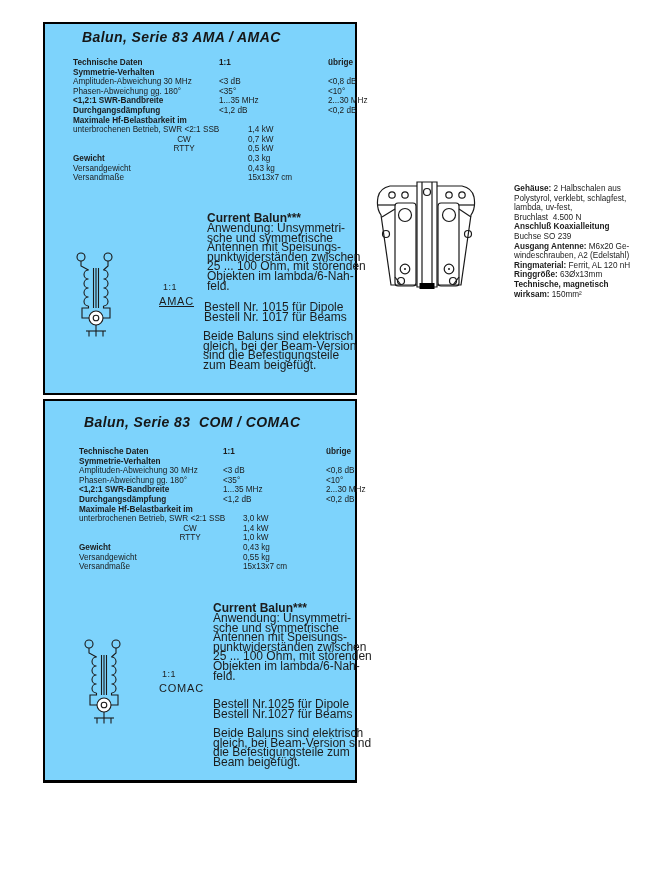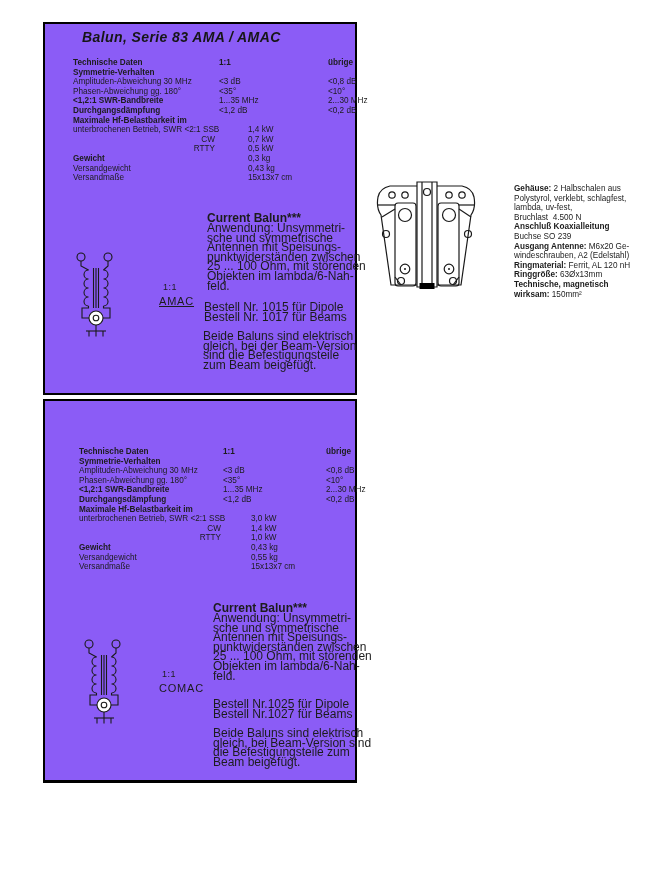--- a/index.html
+++ b/index.html
@@ -2,43 +2,43 @@
 <html><head>
 <meta charset="utf-8">
 <style>
   html,body{margin:0;padding:0;}
   body{
     width:657px;height:870px;position:relative;overflow:hidden;
     background:#ffffff;color:#131313;
     font-family:"Liberation Sans", sans-serif;
     -webkit-font-smoothing:antialiased;
   }
-  .box{position:absolute;left:43px;width:310px;border:2px solid #000;background:#8b5cf6;}
+  .box{position:absolute;left:43px;width:310px;border:2px solid #000;background:#7dd3fc;}
   #box1{top:22px;height:369px;}
   #box2{top:399px;height:379px;border-bottom-width:3px;}
   .title{
     position:absolute;font-size:14px;font-weight:bold;font-style:italic;
     letter-spacing:.4px;white-space:pre;color:#161616;
   }
   #box1 .title{left:37px;top:5px;}
   #box2 .title{left:39px;top:13px;}
 
   .tbl{position:absolute;font-size:8.2px;line-height:9.6px;color:#1c1c1c;}
   #box1 .tbl{left:28px;top:34px;width:268px;}
   #box2 .tbl{left:34px;top:46px;width:268px;}
   .trow{position:relative;height:9.6px;}
   .trow span{position:absolute;top:0;white-space:pre;}
   .c1{left:0;}
   .c2{left:146px;}
   .c3{left:208px;padding-left:47px;}
   .ckw{left:175px;}
-  .crl{left:80px;width:62px;text-align:right;}
+  .crl{left:80px;width:62px;text-align:center;}
   #box2 .c2{left:144px;}
   #box2 .c3{left:200px;}
-  #box2 .ckw{left:172px;}
+  #box2 .ckw{left:164px;}
   .b{font-weight:bold;}
 
   .para{position:absolute;font-size:12px;line-height:9.6px;color:#1c1c1c;}
   .para div{white-space:pre;}
   #box1 .cbh{left:162px;top:190px;font-weight:bold;}
   #box1 .cba{left:162px;top:200px;}
   #box1 .cbo{left:159px;top:279px;}
   #box1 .cbn{left:158px;top:308px;}
   #box2 .cbh{left:168px;top:203px;font-weight:bold;}
   #box2 .cba{left:168px;top:213px;}
@@ -166,20 +166,21 @@
   </div>
   <div class="para cbn">
     <div>Beide Baluns sind elektrisch</div>
     <div>gleich, bei der Beam-Version</div>
     <div>sind die Befestigungsteile</div>
     <div>zum Beam beigefügt.</div>
   </div>
 </div>
 
 <div class="box" id="box2">
+  <div class="title">Balun, Serie 83  COM / COMAC</div>
 
   <div class="tbl">
     <div class="trow">
       <span class="c1 b">Technische Daten</span>
       <span class="c2 b">1:1</span>
       <span class="c3 b">übrige</span>
     </div>
     <div class="trow">
       <span class="c1 b">Symmetrie-Verhalten</span>
     </div>

